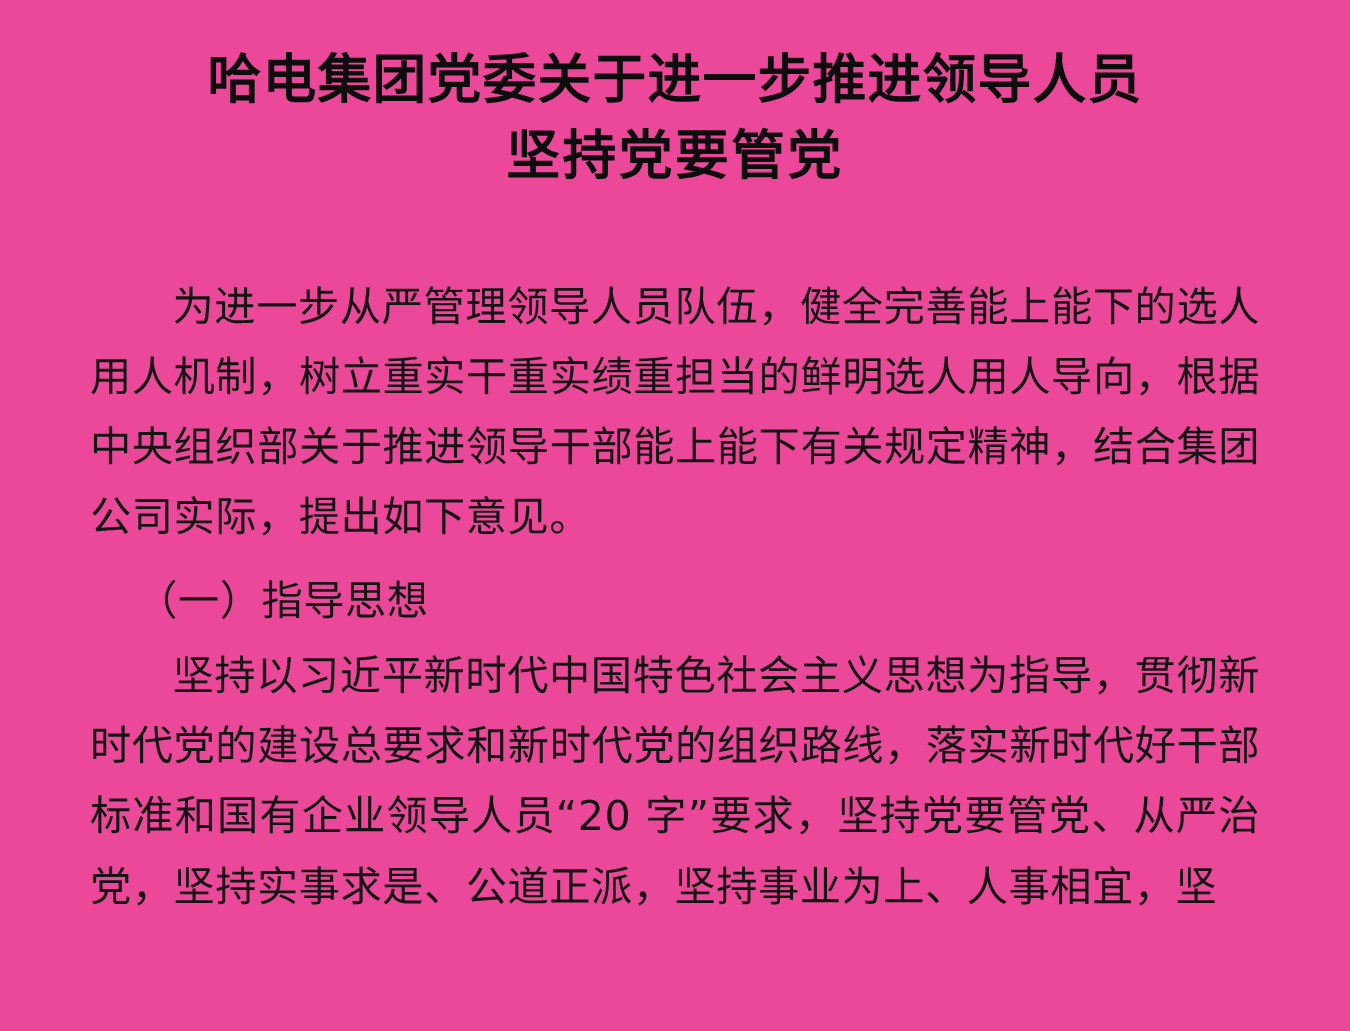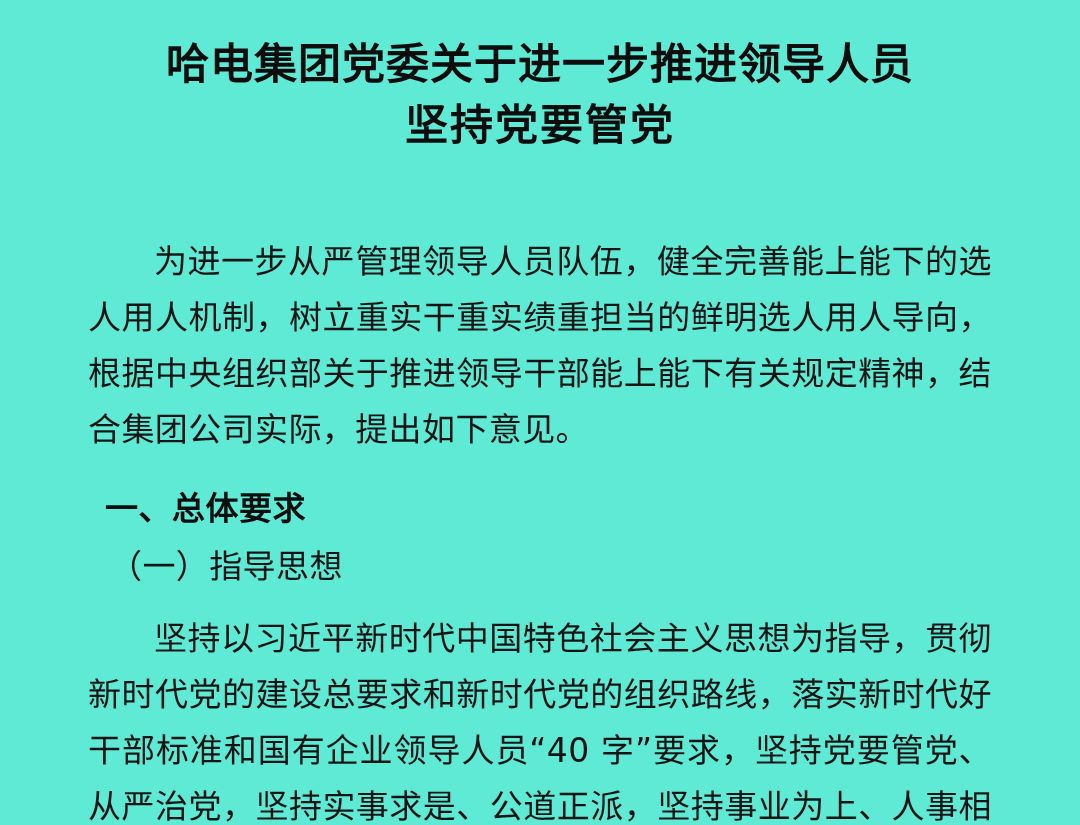--- a/index.html
+++ b/index.html
@@ -11,21 +11,21 @@
     width: 1080px;
     height: 825px;
     overflow: hidden;
     font-family: "DejaVu Serif", "Liberation Serif", serif;
     color: #141414;
   }
   .page {
     position: relative;
     width: 1080px;
     height: 825px;
-    background: #5eead4;
+    background: #ec4899;
     box-sizing: border-box;
     padding: 0;
   }
   .doc-body {
     position: absolute;
     left: 72px;
     top: 0;
     width: 936px;
   }
   .doc-title {
@@ -40,21 +40,21 @@
     font-family: "DejaVu Serif", "Liberation Serif", serif;
   }
   .title-line {
     display: block;
     white-space: nowrap;
   }
   .title-line-2 {
     letter-spacing: 2px;
   }
   .para {
-    margin: 16px;
+    margin: 0;
     font-size: 33px;
     line-height: 1.70;
     text-align: justify;
     text-justify: inter-ideograph;
     letter-spacing: 0.4px;
     color: #141414;
   }
   .para.indent {
     text-indent: 2em;
   }
@@ -97,20 +97,19 @@
       <span class="title-line">哈电集团党委关于进一步推进领导人员</span>
       <span class="title-line title-line-2">坚持党要管党</span>
     </h1>
 
     <div class="spacer-after-title"></div>
 
     <p class="para indent">为进一步从严管理领导人员队伍，健全完善能上能下的选人用人机制，树立重实干重实绩重担当的鲜明选人用人导向，根据中央组织部关于推进领导干部能上能下有关规定精神，结合集团公司实际，提出如下意见。</p>
 
     <div class="spacer-sm"></div>
 
-    <p class="heading-1">一、总体要求</p>
 
     <p class="heading-2">（一）指导思想</p>
 
-    <p class="para indent body-sans">坚持以习近平新时代中国特色社会主义思想为指导，贯彻新时代党的建设总要求和新时代党的组织路线，落实新时代好干部标准和国有企业领导人员“40 字”要求，坚持党要管党、从严治党，坚持实事求是、公道正派，坚持事业为上、人事相宜，坚</p>
+    <p class="para indent body-sans">坚持以习近平新时代中国特色社会主义思想为指导，贯彻新时代党的建设总要求和新时代党的组织路线，落实新时代好干部标准和国有企业领导人员“20 字”要求，坚持党要管党、从严治党，坚持实事求是、公道正派，坚持事业为上、人事相宜，坚</p>
 
   </div>
 </div>
 
 </body></html>

